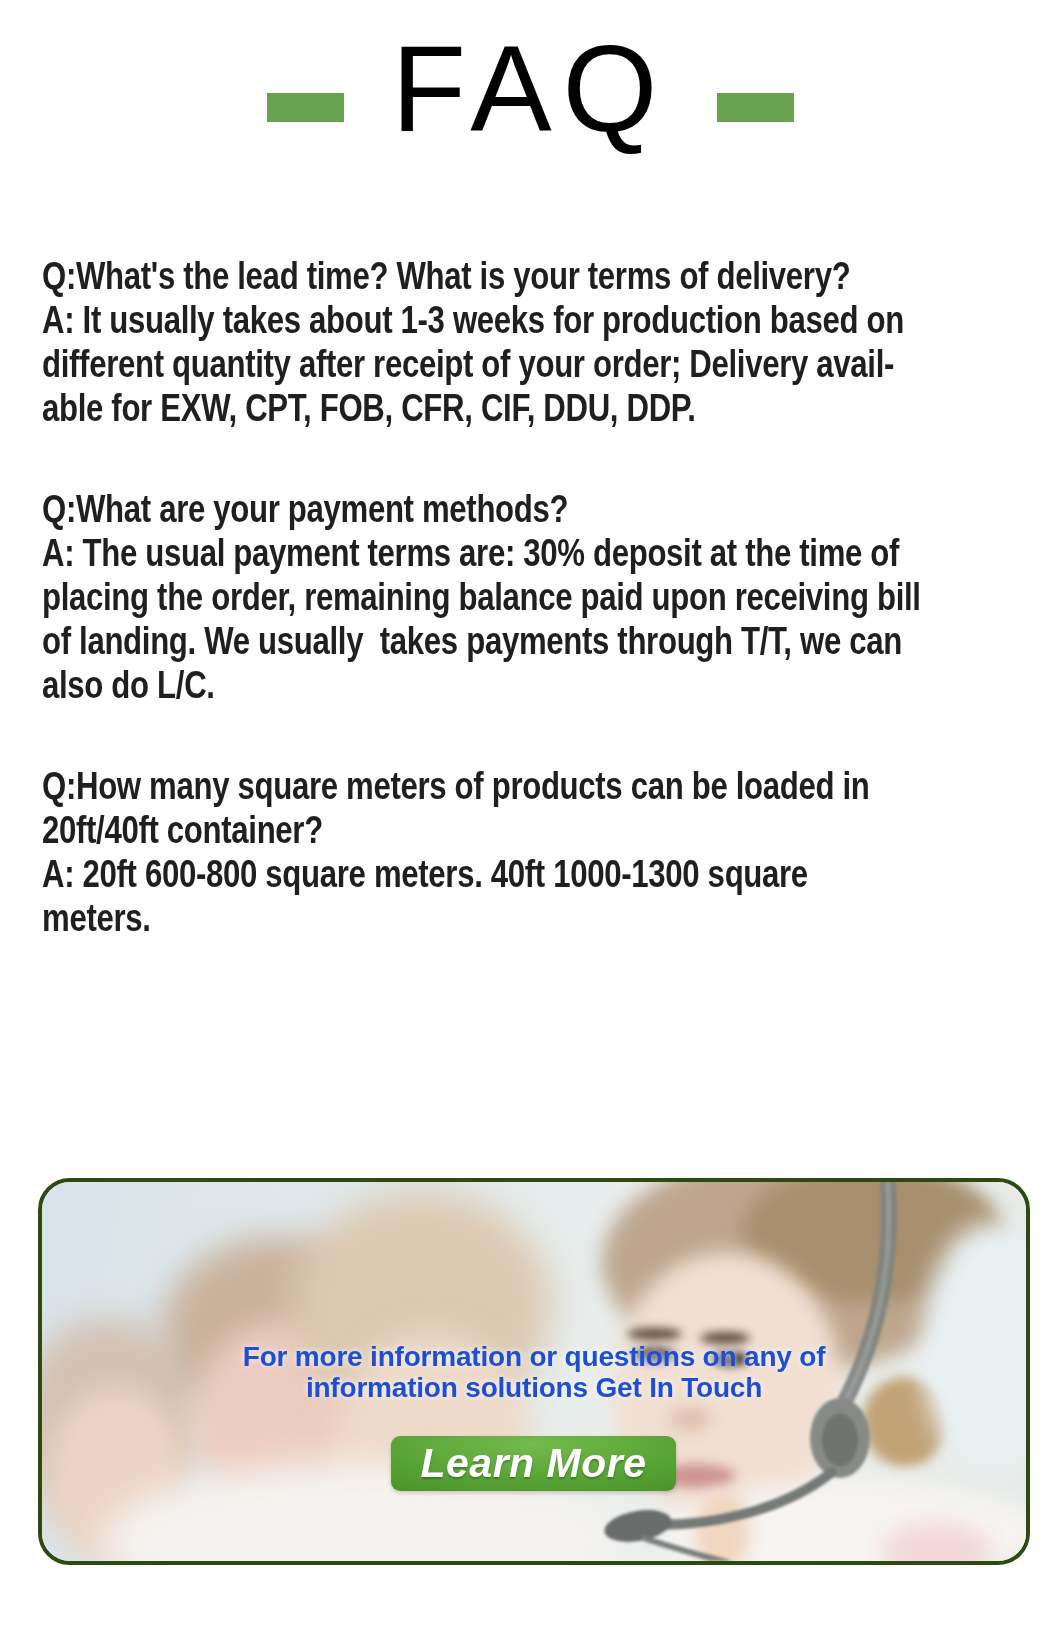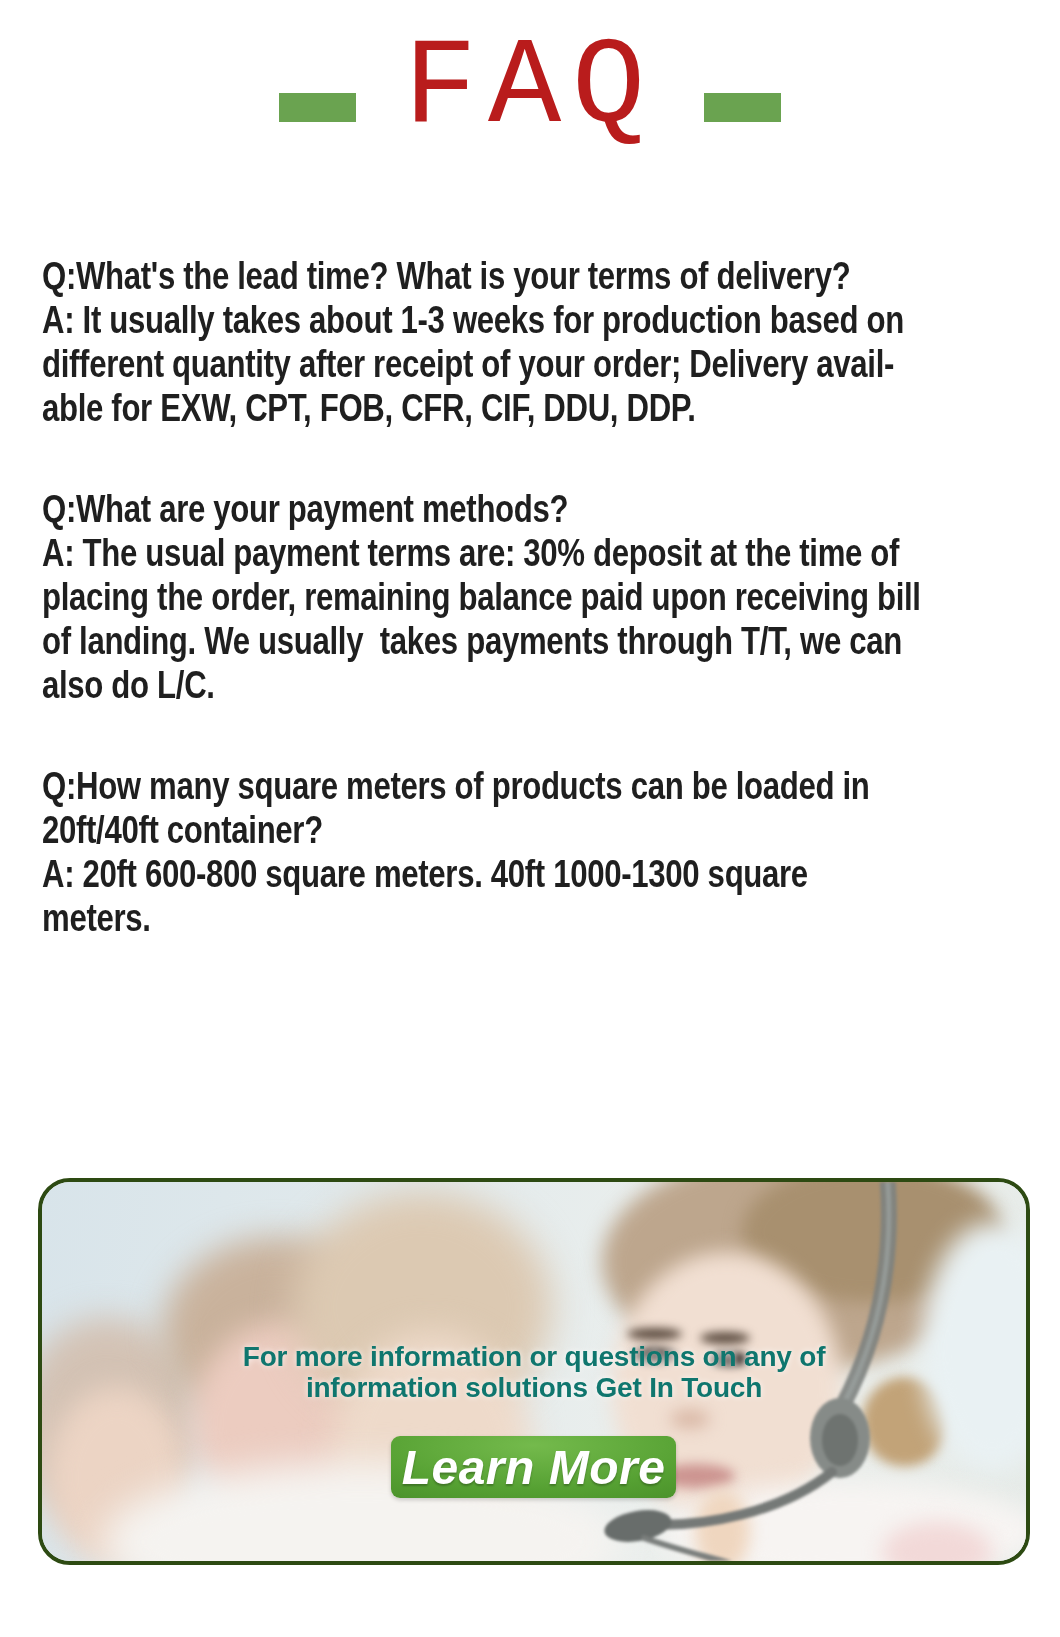--- a/index.html
+++ b/index.html
@@ -8,23 +8,23 @@
     font-family:"Liberation Sans",sans-serif;
   }
   .page{position:relative;width:1060px;height:1637px;background:#fff;}
 
   
   .faq-header{
     height:200px;display:flex;align-items:center;justify-content:center;gap:48px;
   }
   .faq-header h1{
     margin:-6px 0 16px 0;
-    font-family:Liberation Mono, monospace;font-weight:400;
+    font-family:Liberation Sans, sans-serif;font-weight:400;
     font-size:122px;line-height:1;letter-spacing:0.09em;
-    color:#b91c1c;
+    color:#000000;
   }
   .dash{
     width:77px;height:29px;background:#6aa350;display:block;margin-top:14px;
   }
 
   
   .faq-content{padding:38px 20px 0 42px;}
   .faq-block{margin:16px 0 57px 0;}
   .faq-line{
     font-size:38px;line-height:44px;font-weight:700;color:#1f1f1f;
@@ -70,30 +70,30 @@
     font-size:72px;line-height:1;font-style:italic;font-weight:700;letter-spacing:3px;
     color:#5fa838;
     background:linear-gradient(180deg,#93cb72 0%,#61aa3c 55%,#4b9230 100%);
     -webkit-background-clip:text;background-clip:text;
     -webkit-text-fill-color:transparent;
     filter:drop-shadow(1px 3px 1px rgba(30,50,15,0.35));
     z-index:3;
   }
   .cta-sub{
     position:absolute;left:0;top:160px;width:100%;margin:0;text-align:center;
-    font-size:28px;line-height:30.5px;font-weight:700;color:#0f766e;letter-spacing:-0.2px;
+    font-size:28px;line-height:30.5px;font-weight:700;color:#1d4ed8;letter-spacing:-0.2px;
     text-shadow:0 0 6px rgba(255,255,255,0.85);
     z-index:3;
   }
   .learn-more{
-    position:absolute;left:349px;top:254px;width:285px;height:62px;
+    position:absolute;left:349px;top:254px;width:285px;height:55px;
     border:none;border-radius:9px;cursor:pointer;
     background:radial-gradient(130% 160% at 50% 15%,#74ba4c 0%,#55a032 45%,#3c7d20 100%);
     color:#ffffff;font-family:"Liberation Sans",sans-serif;
-    font-size:48px;font-style:italic;font-weight:700;letter-spacing:0.5px;
+    font-size:41px;font-style:italic;font-weight:700;letter-spacing:0.5px;
     text-shadow:0 2px 2px rgba(0,0,0,0.25);
     box-shadow:0 2px 4px rgba(0,0,0,0.18);
     z-index:3;
   }
 </style>
 </head>
 <body>
 
 <div class="page">
 

